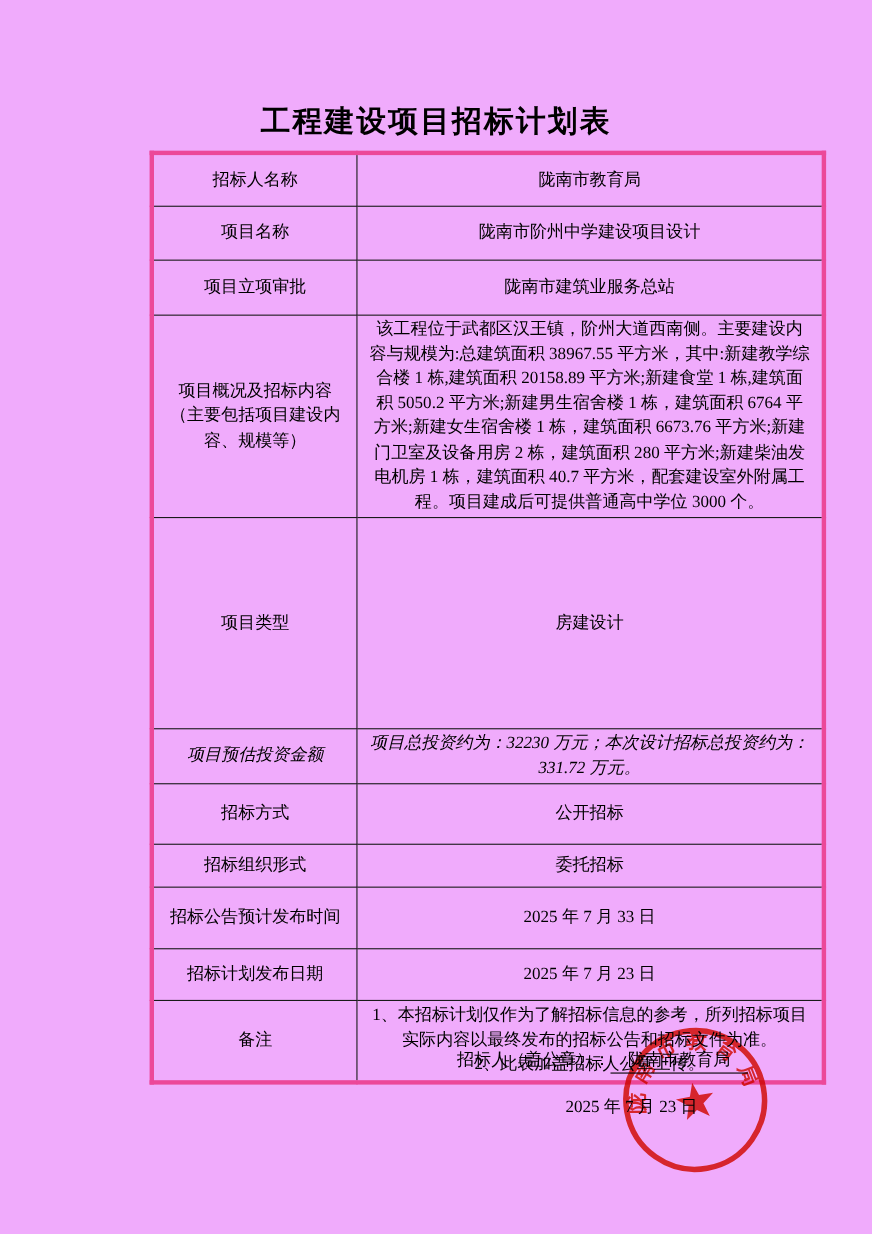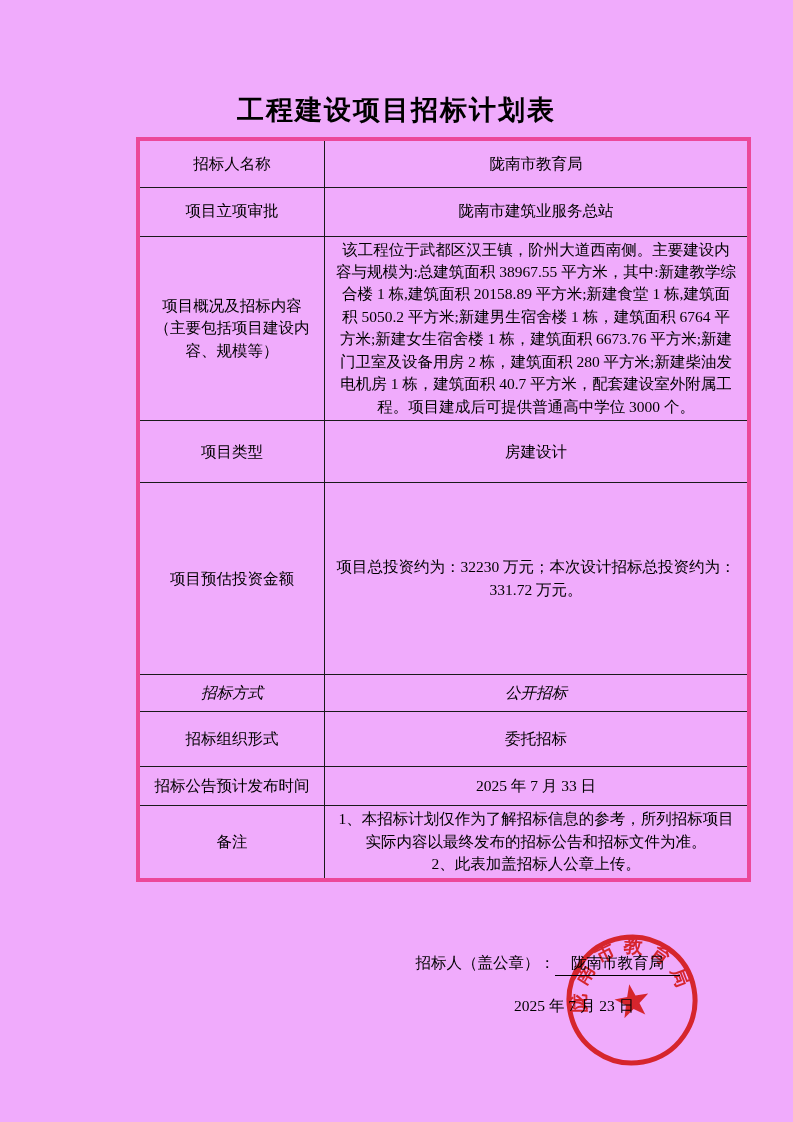--- a/index.html
+++ b/index.html
@@ -95,20 +95,24 @@
 
   <h1 class="doc-title">工程建设项目招标计划表</h1>
 
   <table class="plan">
     <tbody>
       <tr>
         <td class="lbl">招标人名称</td>
         <td class="val">陇南市教育局</td>
       </tr>
       <tr>
+        <td class="lbl">项目名称</td>
+        <td class="val">陇南市阶州中学建设项目设计</td>
+      </tr>
+      <tr>
         <td class="lbl">项目立项审批</td>
         <td class="val">陇南市建筑业服务总站</td>
       </tr>
       <tr>
         <td class="lbl">项目概况及招标内容（主要包括项目建设内容、规模等）</td>
         <td class="val">该工程位于武都区汉王镇，阶州大道西南侧。主要建设内容与规模为:总建筑面积 38967.55 平方米，其中:新建教学综合楼 1 栋,建筑面积 20158.89 平方米;新建食堂 1 栋,建筑面积 5050.2 平方米;新建男生宿舍楼 1 栋，建筑面积 6764 平方米;新建女生宿舍楼 1 栋，建筑面积 6673.76 平方米;新建门卫室及设备用房 2 栋，建筑面积 280 平方米;新建柴油发电机房 1 栋，建筑面积 40.7 平方米，配套建设室外附属工程。项目建成后可提供普通高中学位 3000 个。</td>
       </tr>
       <tr>
         <td class="lbl">项目类型</td>
         <td class="val">房建设计</td>
@@ -121,20 +125,24 @@
         <td class="lbl">招标方式</td>
         <td class="val">公开招标</td>
       </tr>
       <tr>
         <td class="lbl">招标组织形式</td>
         <td class="val">委托招标</td>
       </tr>
       <tr>
         <td class="lbl">招标公告预计发布时间</td>
         <td class="val">2025 年 7 月 33 日</td>
+      </tr>
+      <tr>
+        <td class="lbl">招标计划发布日期</td>
+        <td class="val">2025 年 7 月 23 日</td>
       </tr>
       <tr>
         <td class="lbl">备注</td>
         <td class="val">1、本招标计划仅作为了解招标信息的参考，所列招标项目实际内容以最终发布的招标公告和招标文件为准。
 2、此表加盖招标人公章上传。</td>
       </tr>
     </tbody>
   </table>
 
   <div class="sign-line"><span>招标人（盖公章）：</span><span class="sign-name">陇南市教育局</span></div>

